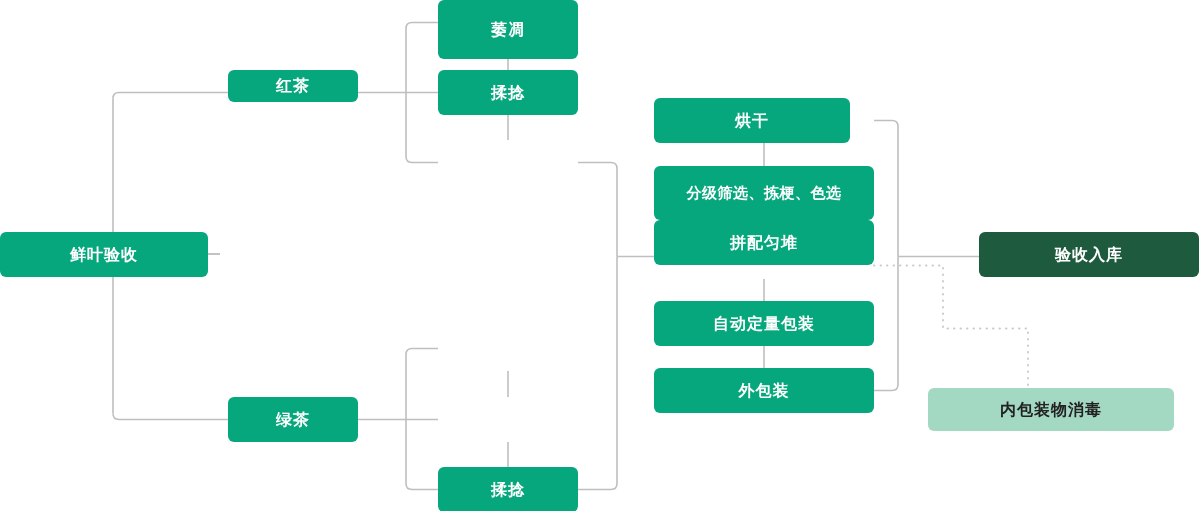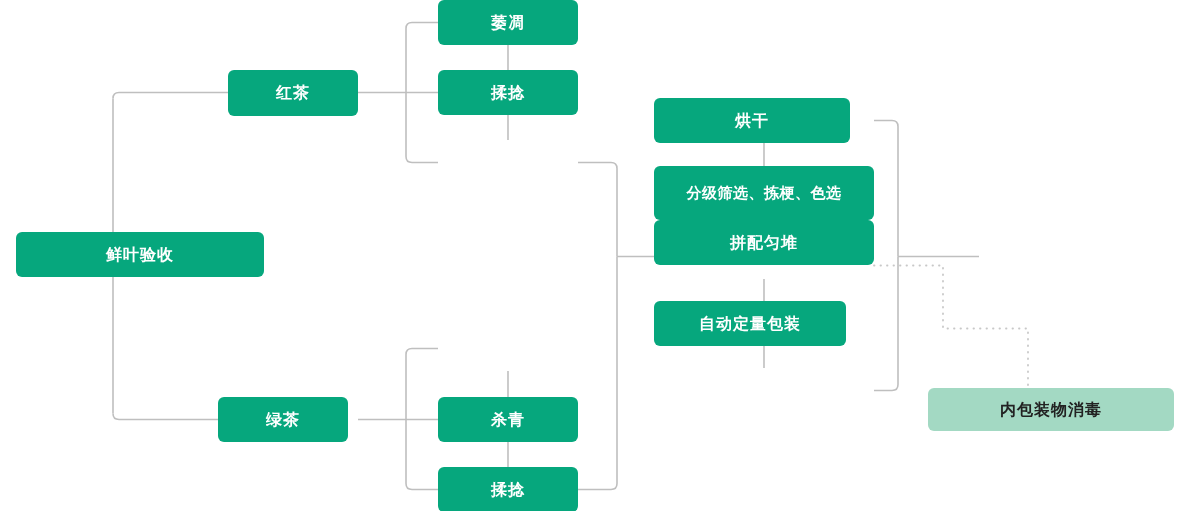--- a/index.html
+++ b/index.html
@@ -94,65 +94,68 @@
 
     
     <path d="M 874 120.5 L 892 120.5 Q 898 120.5 898 126.5 L 898 256.5" fill="none" stroke="#BFBFBF" stroke-width="1.6"></path>
     <path d="M 874 390.5 L 892 390.5 Q 898 390.5 898 384.5 L 898 256.5" fill="none" stroke="#BFBFBF" stroke-width="1.6"></path>
     <path d="M 898 256.5 L 979 256.5" fill="none" stroke="#BFBFBF" stroke-width="1.6"></path>
 
      内包装物消毒 (dotted) --&gt;
     <path d="M 874 265.5 L 943 265.5 L 943 328.5 L 1028 328.5 L 1028 388" fill="none" stroke="#C8C8C8" stroke-width="1.8" stroke-linecap="round" stroke-dasharray="0.5 6"></path>
   </svg>
 
-  <div class="node" style="left:16px; top:232px; width:248px; height:45px;">
+  <div class="node" style="left:0px; top:232px; width:208px; height:45px;">
     <span>鲜叶验收</span>
   </div>
 
-  <div class="node" style="left:228px; top:70px; width:130px; height:46px;">
+  <div class="node" style="left:228px; top:70px; width:130px; height:32px;">
     <span>红茶</span>
   </div>
 
-  <div class="node" style="left:218px; top:397px; width:130px; height:45px;">
+  <div class="node" style="left:228px; top:397px; width:130px; height:45px;">
     <span>绿茶</span>
   </div>
 
-  <div class="node" style="left:438px; top:0px; width:140px; height:45px;">
+  <div class="node" style="left:438px; top:0px; width:140px; height:59px;">
     <span>萎凋</span>
   </div>
 
   <div class="node" style="left:438px; top:70px; width:140px; height:45px;">
     <span>揉捻</span>
   </div>
 
 
 
-  <div class="node" style="left:438px; top:397px; width:140px; height:45px;">
-    <span>杀青</span>
-  </div>
 
   <div class="node" style="left:438px; top:467px; width:140px; height:45px;">
     <span>揉捻</span>
   </div>
 
   <div class="node" style="left:654px; top:98px; width:196px; height:45px;">
     <span>烘干</span>
   </div>
 
   <div class="node small-text" style="left:654px; top:166px; width:220px; height:54px;">
     <span>分级筛选、拣梗、色选</span>
   </div>
 
   <div class="node" style="left:654px; top:220px; width:220px; height:45px;">
     <span>拼配匀堆</span>
   </div>
 
-  <div class="node" style="left:654px; top:301px; width:192px; height:45px;">
+  <div class="node" style="left:654px; top:301px; width:220px; height:45px;">
     <span>自动定量包装</span>
   </div>
 
+  <div class="node" style="left:654px; top:368px; width:220px; height:45px;">
+    <span>外包装</span>
+  </div>
 
+  <div class="node dark" style="left:979px; top:232px; width:220px; height:45px;">
+    <span>验收入库</span>
+  </div>
 
   <div class="node light" style="left:928px; top:388px; width:246px; height:43px;">
     <span>内包装物消毒</span>
   </div>
 
 </div>
 
 </body></html>

